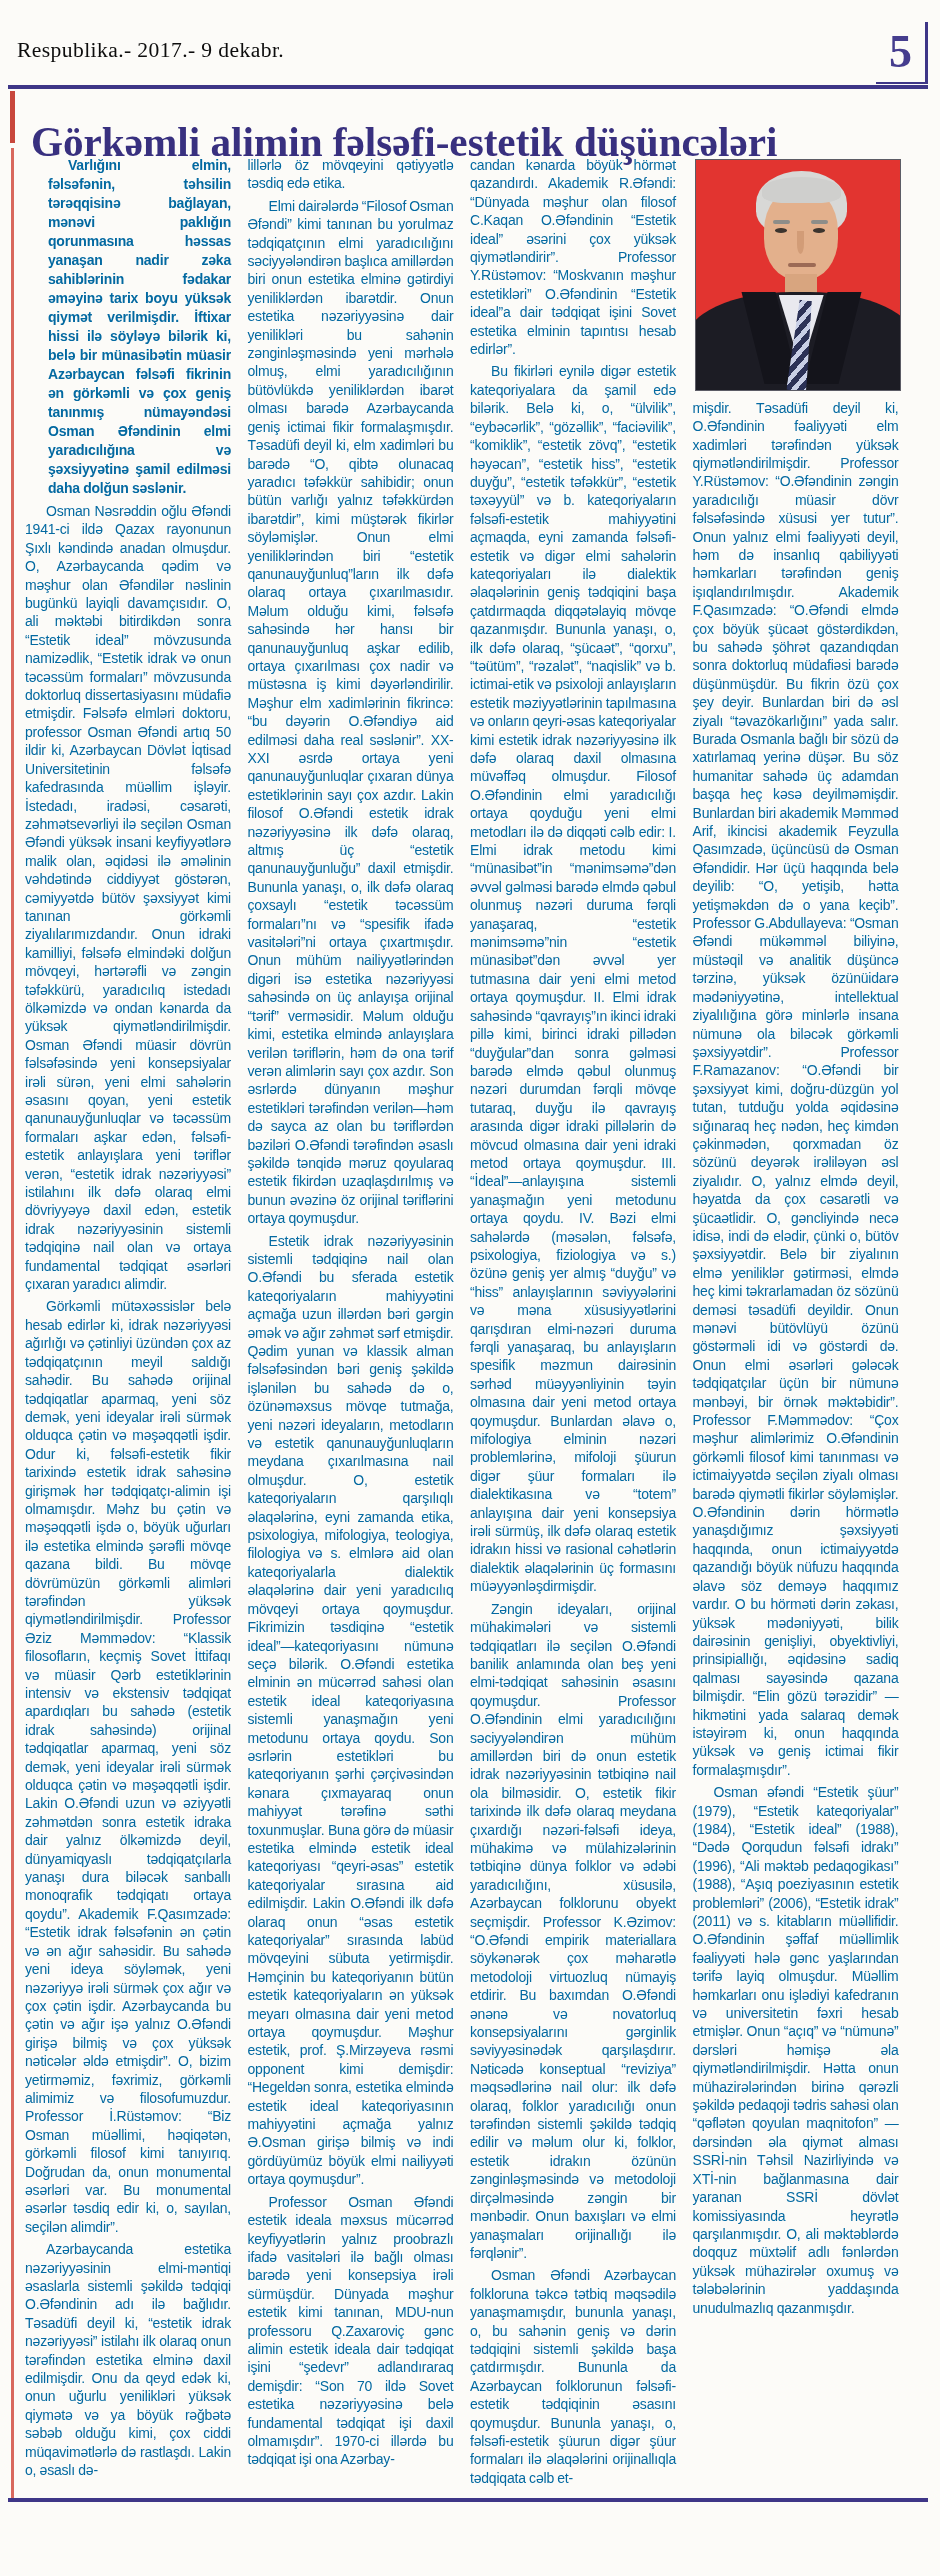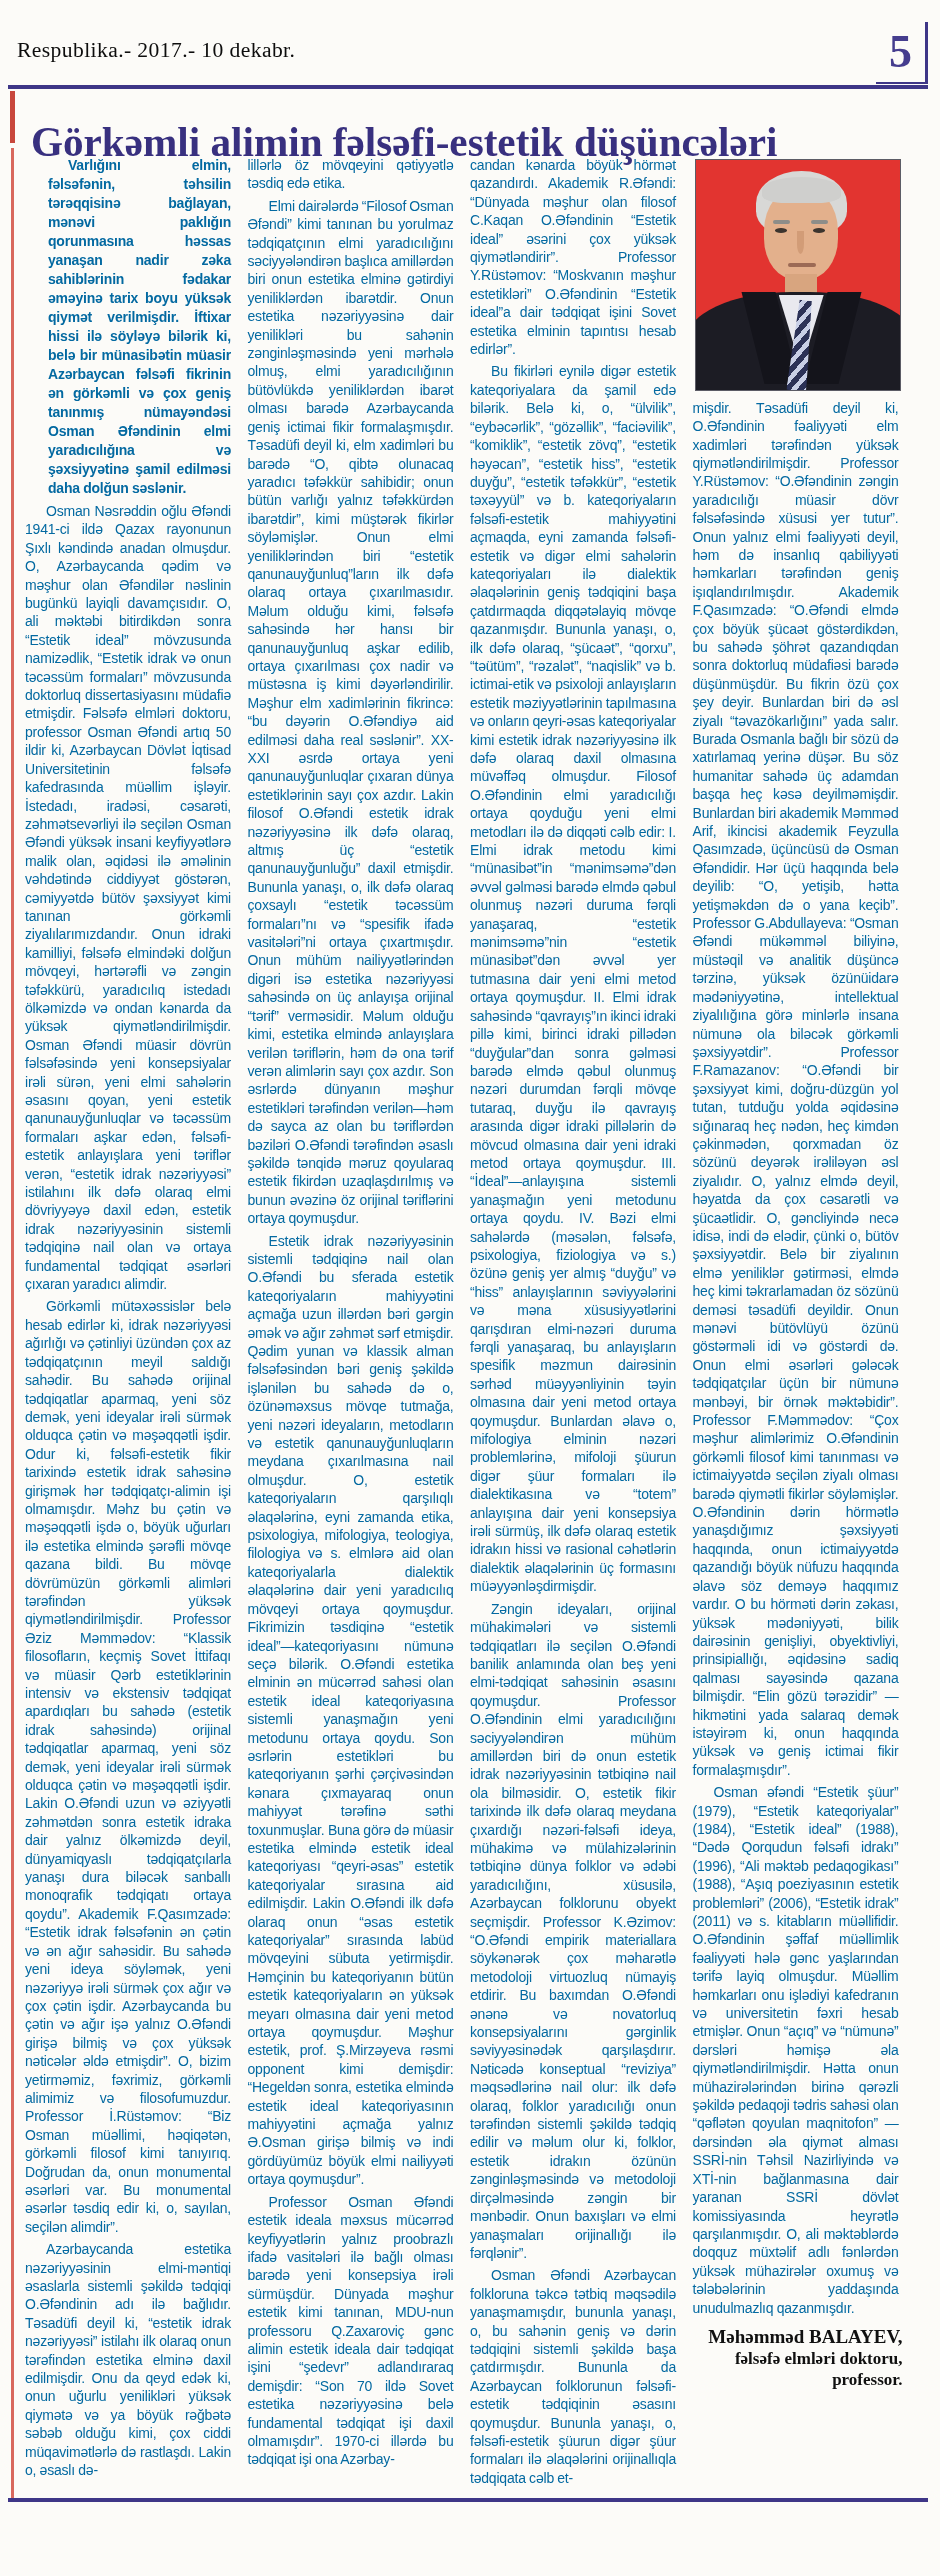--- a/index.html
+++ b/index.html
@@ -74,21 +74,21 @@
   .signature{
     margin-top:7.7px;text-align:right;
     font-family:"Liberation Serif",serif;font-weight:bold;color:#101010;
   }
   .sig-name{font-size:19px;line-height:23px;}
   .sig-role{font-size:17px;line-height:21px;}
 </style>
 </head>
 <body>
 
-<div class="masthead">Respublika.- 2017.- 10 dekabr.</div>
+<div class="masthead">Respublika.- 2017.- 9 dekabr.</div>
 
 <div class="pagenum-box">
   <span class="pagenum">5</span>
 </div>
 
 <div class="top-rule"></div>
 <div class="headline-bar"></div>
 <h1 class="headline">Görkəmli alimin fəlsəfi-estetik düşüncələri</h1>
 <div class="left-rule"></div>
 
@@ -124,22 +124,17 @@
       <div class="ph-mouth"></div>
       <div class="ph-neck"></div>
       <div class="ph-suit"></div>
       <div class="ph-lapel-l"></div>
       <div class="ph-lapel-r"></div>
       <div class="ph-shirt"></div>
       <div class="ph-tie"></div>
     </div>
     <p class="para">mişdir. Təsadüfi deyil ki, O.Əfəndinin fəaliyyəti elm xadimləri tərəfindən yüksək qiymətləndirilmişdir. Professor Y.Rüstəmov: “O.Əfəndinin zəngin yaradıcılığı müasir dövr fəlsəfəsində xüsusi yer tutur”. Onun yalnız elmi fəaliyyəti deyil, həm də insanlıq qabiliyyəti həmkarları tərəfindən geniş işıqlandırılmışdır. Akademik F.Qasımzadə: “O.Əfəndi elmdə çox böyük şücaət göstərdikdən, bu sahədə şöhrət qazandıqdan sonra doktorluq müdafiəsi barədə düşünmüşdür. Bu fikrin özü çox şey deyir. Bunlardan biri də əsl ziyalı “təvazökarlığını” yada salır. Burada Osmanla bağlı bir sözü də xatırlamaq yerinə düşər. Bu söz humanitar sahədə üç adamdan başqa heç kəsə deyilməmişdir. Bunlardan biri akademik Məmməd Arif, ikincisi akademik Feyzulla Qasımzadə, üçüncüsü də Osman Əfəndidir. Hər üçü haqqında belə deyilib: “O, yetişib, hətta yetişməkdən də o yana keçib”. Professor G.Abdullayeva: “Osman Əfəndi mükəmməl biliyinə, müstəqil və analitik düşüncə tərzinə, yüksək özünüidarə mədəniyyətinə, intellektual ziyalılığına görə minlərlə insana nümunə ola biləcək görkəmli şəxsiyyətdir”. Professor F.Ramazanov: “O.Əfəndi bir şəxsiyyət kimi, doğru-düzgün yol tutan, tutduğu yolda əqidəsinə sığınaraq heç nədən, heç kimdən çəkinmədən, qorxmadan öz sözünü deyərək irəliləyən əsl ziyalıdır. O, yalnız elmdə deyil, həyatda da çox cəsarətli və şücaətlidir. O, gəncliyində necə idisə, indi də elədir, çünki o, bütöv şəxsiyyətdir. Belə bir ziyalının elmə yeniliklər gətirməsi, elmdə heç kimi təkrarlamadan öz sözünü deməsi təsadüfi deyildir. Onun mənəvi bütövlüyü özünü göstərməli idi və göstərdi də. Onun elmi əsərləri gələcək tədqiqatçılar üçün bir nümunə mənbəyi, bir örnək məktəbidir”. Professor F.Məmmədov: “Çox məşhur alimlərimiz O.Əfəndinin görkəmli filosof kimi tanınması və ictimaiyyətdə seçilən ziyalı olması barədə qiymətli fikirlər söyləmişlər. O.Əfəndinin dərin hörmətlə yanaşdığımız şəxsiyyəti haqqında, onun ictimaiyyətdə qazandığı böyük nüfuzu haqqında əlavə söz deməyə haqqımız vardır. O bu hörməti dərin zəkası, yüksək mədəniyyəti, bilik dairəsinin genişliyi, obyektivliyi, prinsipiallığı, əqidəsinə sadiq qalması sayəsində qazana bilmişdir. “Elin gözü tərəzidir” —hikmətini yada salaraq demək istəyirəm ki, onun haqqında yüksək və geniş ictimai fikir formalaşmışdır”.</p>
       <p class="para ind">Osman əfəndi “Estetik şüur” (1979), “Estetik kateqoriyalar” (1984), “Estetik ideal” (1988), “Dədə Qorqudun fəlsəfi idrakı” (1996), “Ali məktəb pedaqogikası” (1988), “Aşıq poeziyasının estetik problemləri” (2006), “Estetik idrak” (2011) və s. kitabların müəllifidir. O.Əfəndinin şəffaf müəllimlik fəaliyyəti hələ gənc yaşlarından tərifə layiq olmuşdur. Müəllim həmkarları onu işlədiyi kafedranın və universitetin fəxri hesab etmişlər. Onun “açıq” və “nümunə” dərsləri həmişə əla qiymətləndirilmişdir. Hətta onun mühazirələrindən birinə qərəzli şəkildə pedaqoji tədris sahəsi olan “qəflətən qoyulan maqnitofon” —dərsindən əla qiymət alması SSRİ-nin Təhsil Nazirliyində və XTİ-nin bağlanmasına dair yaranan SSRİ dövlət komissiyasında heyrətlə qarşılanmışdır. O, ali məktəblərdə doqquz müxtəlif adlı fənlərdən yüksək mühazirələr oxumuş və tələbələrinin yaddaşında unudulmazlıq qazanmışdır.</p>
-      <div class="signature">
-      <div class="sig-name">Məhəmməd BALAYEV,</div>
-      <div class="sig-role">fəlsəfə elmləri doktoru,</div>
-      <div class="sig-role">professor.</div>
-    </div>
   </div>
 </div>
 
 <div class="bottom-rule"></div>
 
 
 </body></html>

